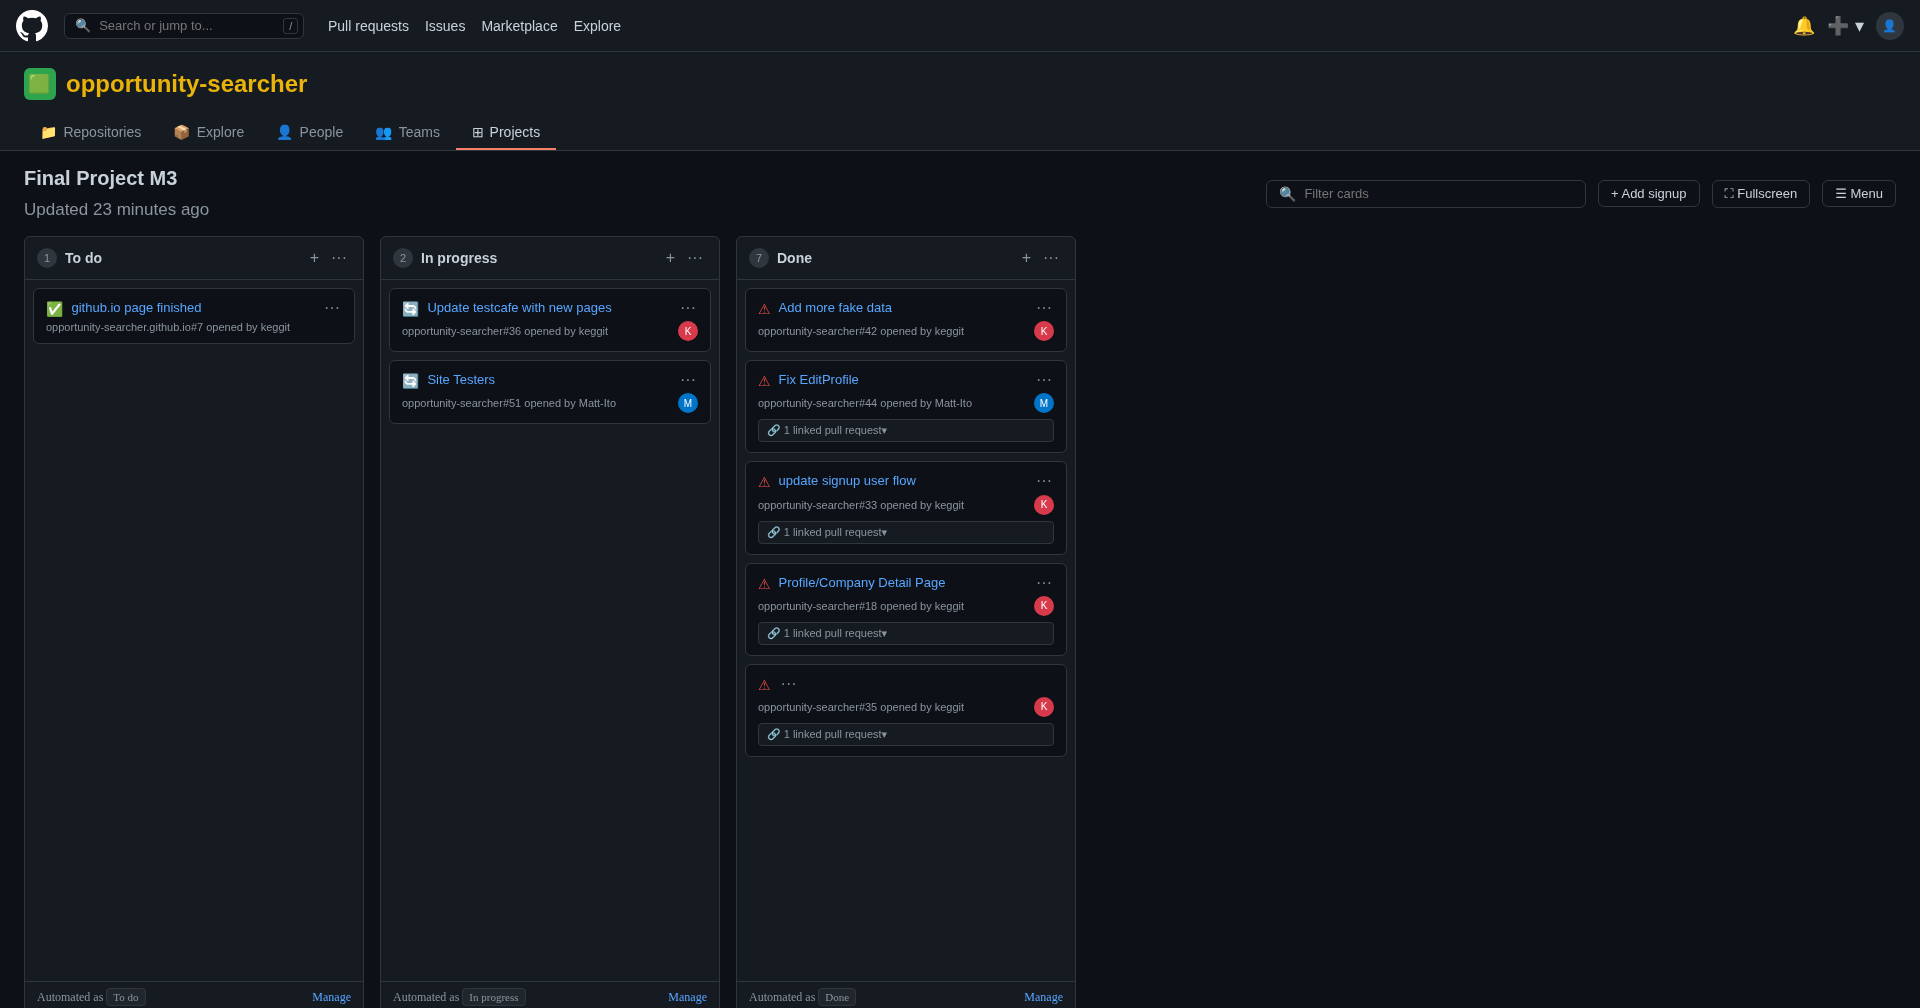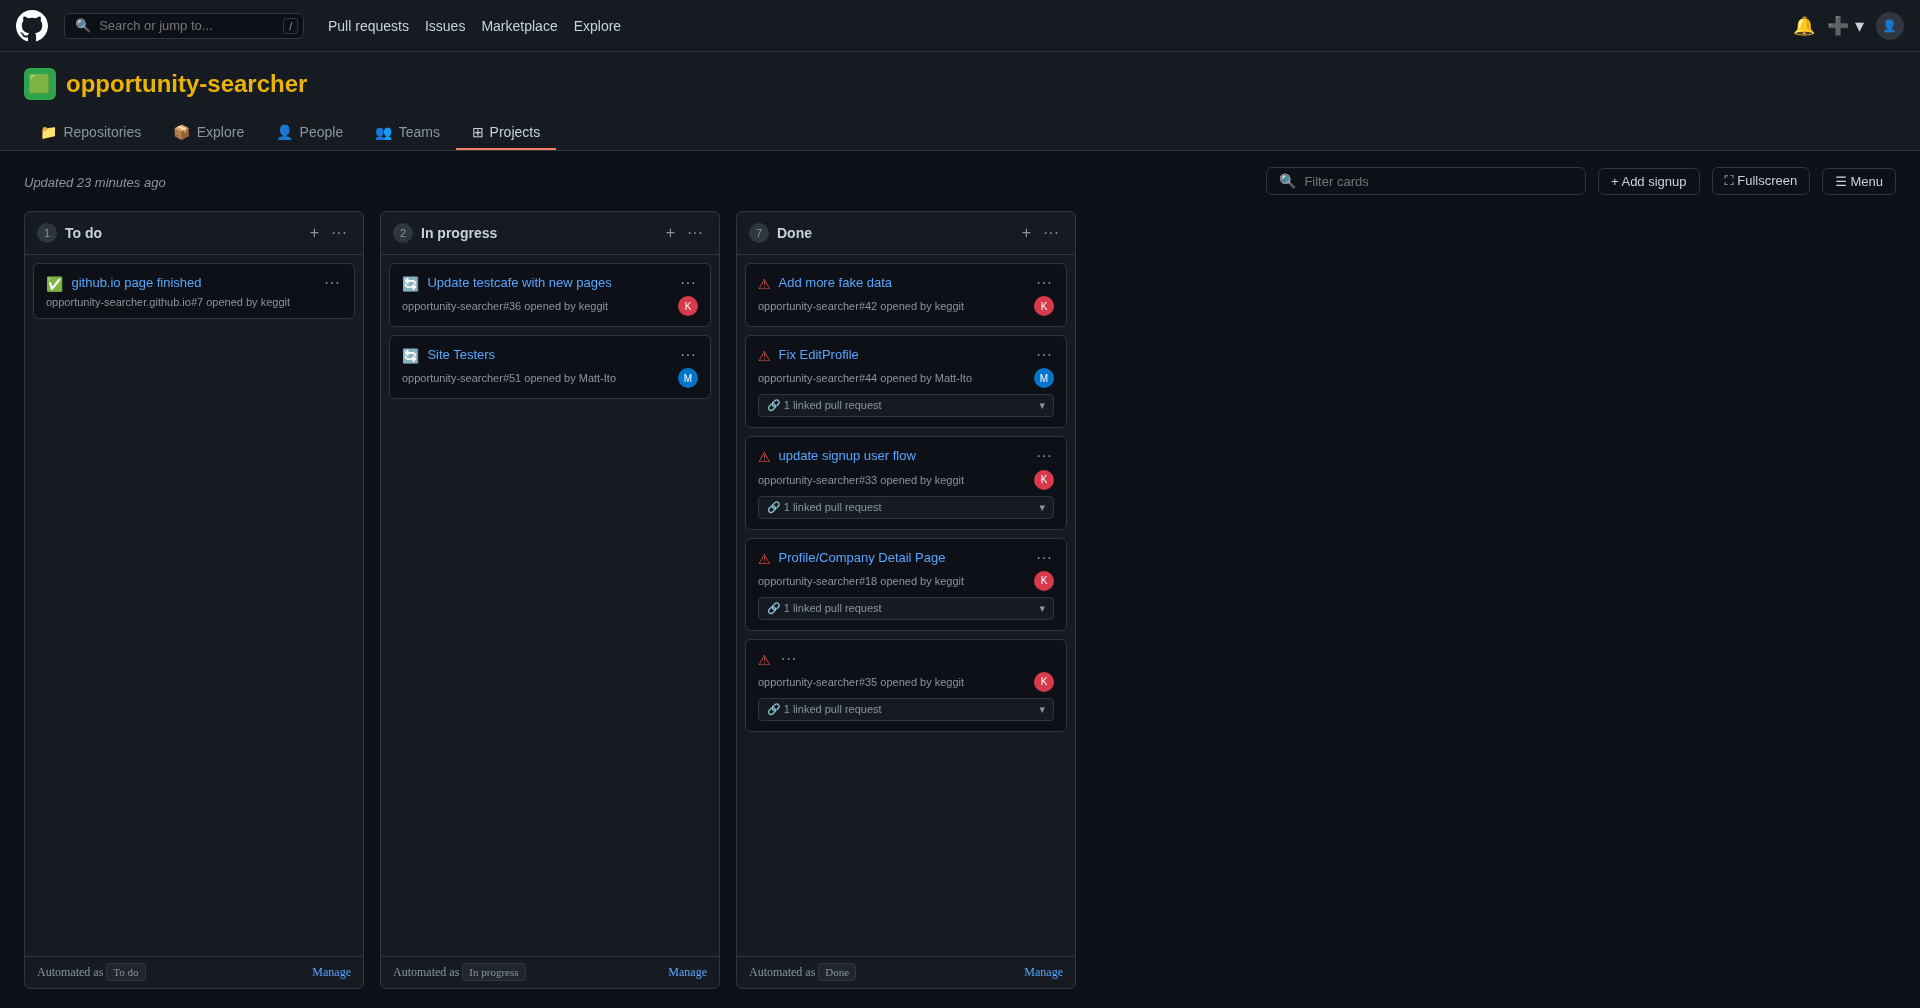--- a/index.html
+++ b/index.html
@@ -141,24 +141,23 @@
       align-items: center;
       gap: 16px;
     }
     .project-title-area { flex: 1; }
     .project-title {
       font-size: 20px;
       font-weight: 600;
       color: #c9d1d9;
     }
     .project-updated {
-      font-size: 13px;
-      color: #8b949e;
-      margin-top: 2px;
-      font-style: italic;
+      font-size: 17px;
+      color: #8b949e;
+      margin-top: 10px;
     }
     .project-actions {
       display: flex;
       align-items: center;
       gap: 12px;
     }
     .filter-input {
       display: flex;
       align-items: center;
       gap: 8px;
@@ -337,21 +336,21 @@
       display: flex; align-items: center; justify-content: center;
       font-size: 10px;
     }
     .avatar-k { background: #d73a4a; color: #fff; }
     .avatar-m { background: #0075ca; color: #fff; }
 
     .card-linked {
       margin-top: 6px;
       display: flex;
       align-items: center;
-      justify-content: space-between;
+      justify-content: flex-start;
       padding: 4px 8px;
       background: #161b22;
       border: 1px solid #30363d;
       border-radius: 4px;
       font-size: 11px;
       color: #8b949e;
       cursor: pointer;
     }
 
     
@@ -439,20 +438,21 @@
     </a>
     <a class="org-tab active">
       <span class="org-tab-icon">⊞</span>
       <span>Projects</span>
     </a>
   </div>
 </div>
 
 <div class="project-header">
   <div class="project-title-area">
+    <div class="project-title">Final Project M3</div>
     <div class="project-updated">Updated 23 minutes ago</div>
   </div>
   <div class="project-actions">
     <div class="filter-input">
       <span>🔍</span>
       <input type="text" placeholder="Filter cards" style="">
     </div>
     <button class="action-btn">+ Add signup</button>
     <button class="action-btn">⛶ Fullscreen</button>
     <button class="action-btn">☰ Menu</button>

